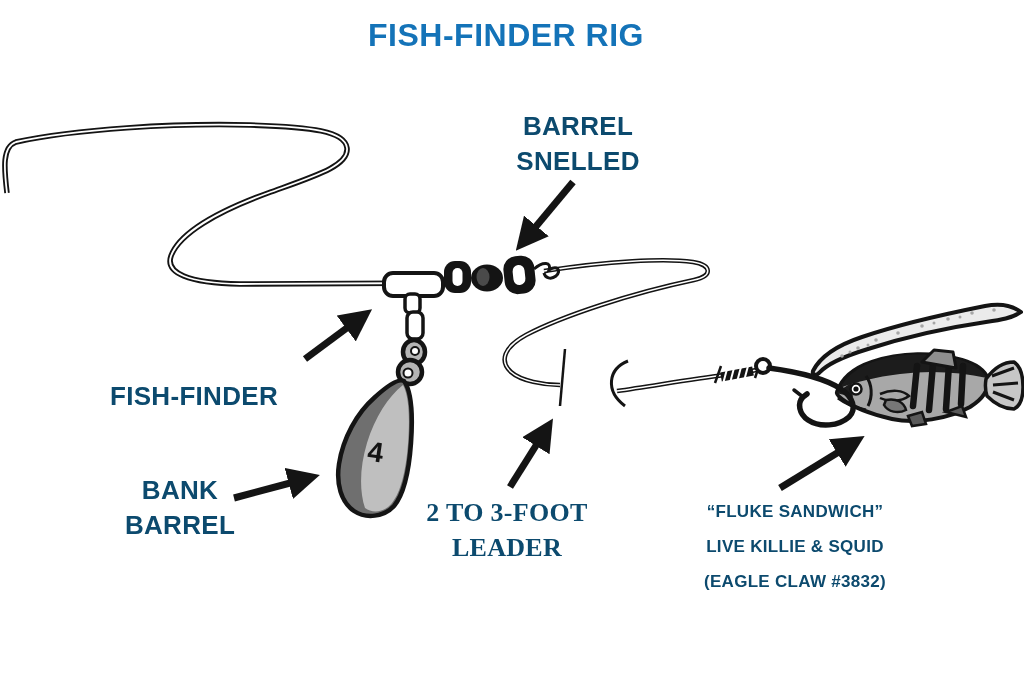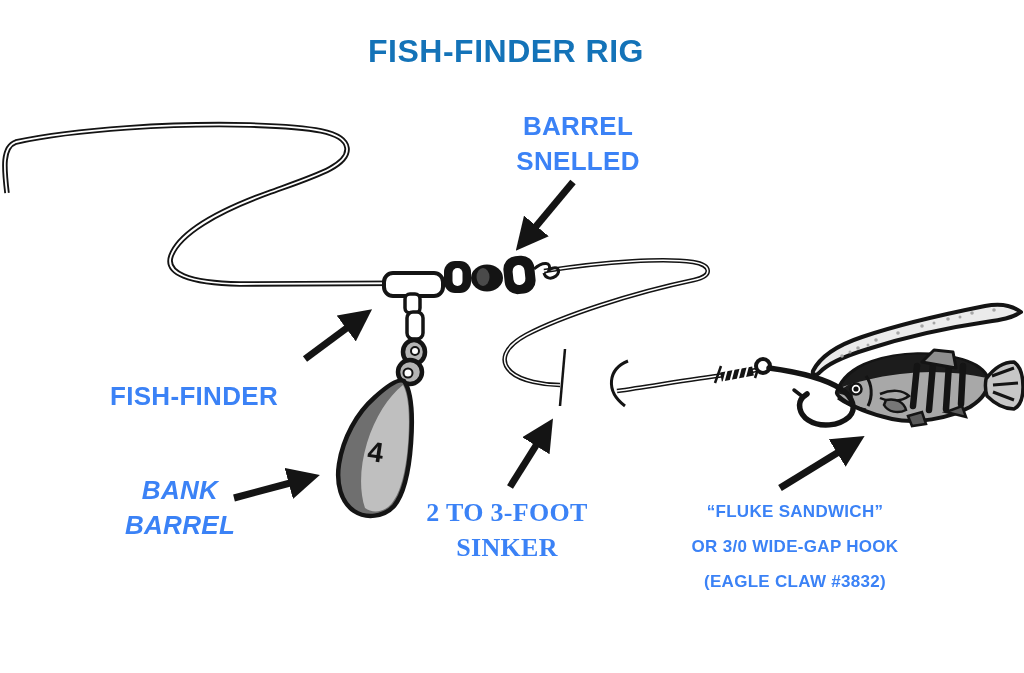--- a/index.html
+++ b/index.html
@@ -1,20 +1,20 @@
 <!DOCTYPE html>
 <html><head>
 <meta charset="utf-8">
 <style>
   html,body{margin:0;padding:0;background:#ffffff;}
   #stage{position:relative;width:1024px;height:673px;background:#ffffff;overflow:hidden;
          font-family:"Liberation Sans", sans-serif;}
   #rig-svg{position:absolute;left:0;top:0;}
   .lbl{position:absolute;transform:translateX(-50%);text-align:center;white-space:nowrap;
-       font-weight:700;color:#3b82f6;letter-spacing:.3px;}
+       font-weight:700;color:#0c4a6e;letter-spacing:.3px;}
   .lbl span{display:block;}
   .title{font-size:32px;line-height:34px;color:#1473b8;letter-spacing:.5px;}
   .l26{font-size:26px;line-height:35px;}
   .l25{font-size:17px;line-height:35px;}
 </style>
 </head>
 <body>
 
 <div id="stage">
 
@@ -120,40 +120,40 @@
 
     <g stroke="#141414" stroke-width="7" fill="none">
       <path d="M 573 182 L 523 242" marker-end="url(#ah)"></path>
       <path d="M 305 359 L 363 316" marker-end="url(#ah)"></path>
       <path d="M 234 498 L 309 478" marker-end="url(#ah)"></path>
       <path d="M 510 487 L 547 428" marker-end="url(#ah)"></path>
       <path d="M 780 488 L 855 442" marker-end="url(#ah)"></path>
     </g>
   </svg>
 
-  <div class="lbl title" style="left:506px;top:18px;margin-top:16px;">FISH-FINDER RIG</div>
+  <div class="lbl title" style="left:506px;top:18px;">FISH-FINDER RIG</div>
 
   <div class="lbl l26" style="left:578px;top:109px;">
     <span>BARREL</span>
     <span>SNELLED</span>
   </div>
 
   <div class="lbl l26" style="left:194px;top:339px;margin-top:40px;">
     <span>FISH-FINDER</span>
   </div>
 
-  <div class="lbl l26" style="left:180px;top:473px;font-style:italic;">
+  <div class="lbl l26" style="left:180px;top:473px;">
     <span>BANK</span>
     <span>BARREL</span>
   </div>
 
   <div class="lbl l26" style="left:507px;top:495px;font-family:Liberation Serif, serif;">
     <span>2 TO 3-FOOT</span>
-    <span>SINKER</span>
+    <span>LEADER</span>
   </div>
 
   <div class="lbl l25" style="left:795px;top:494px;">
     <span>“FLUKE SANDWICH”</span>
-    <span>OR 3/0 WIDE-GAP HOOK</span>
+    <span>LIVE KILLIE &amp; SQUID</span>
     <span>(EAGLE CLAW #3832)</span>
   </div>
 
 </div>
 
 </body></html>

